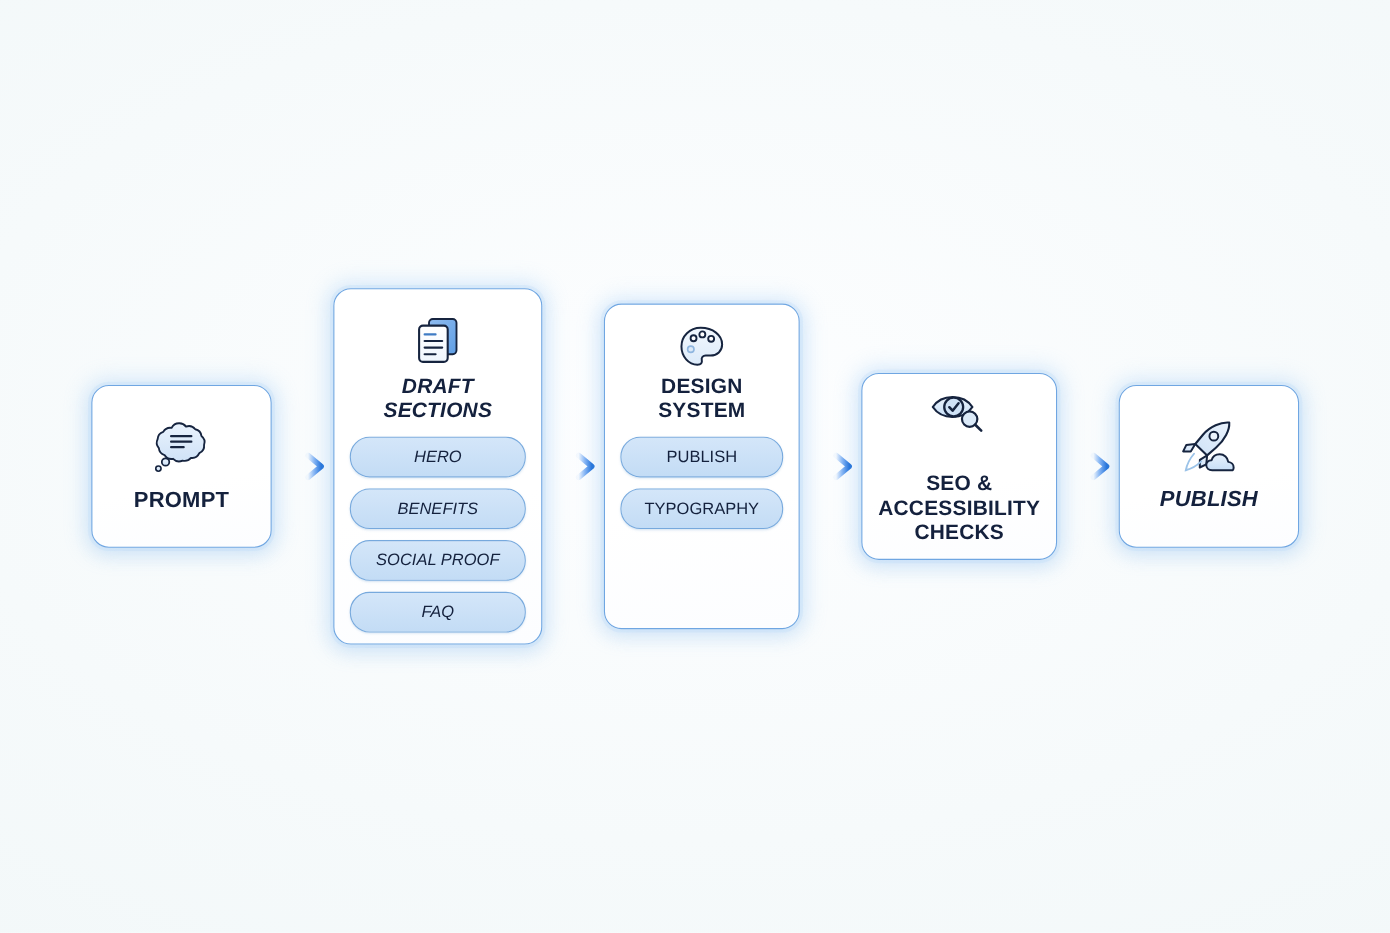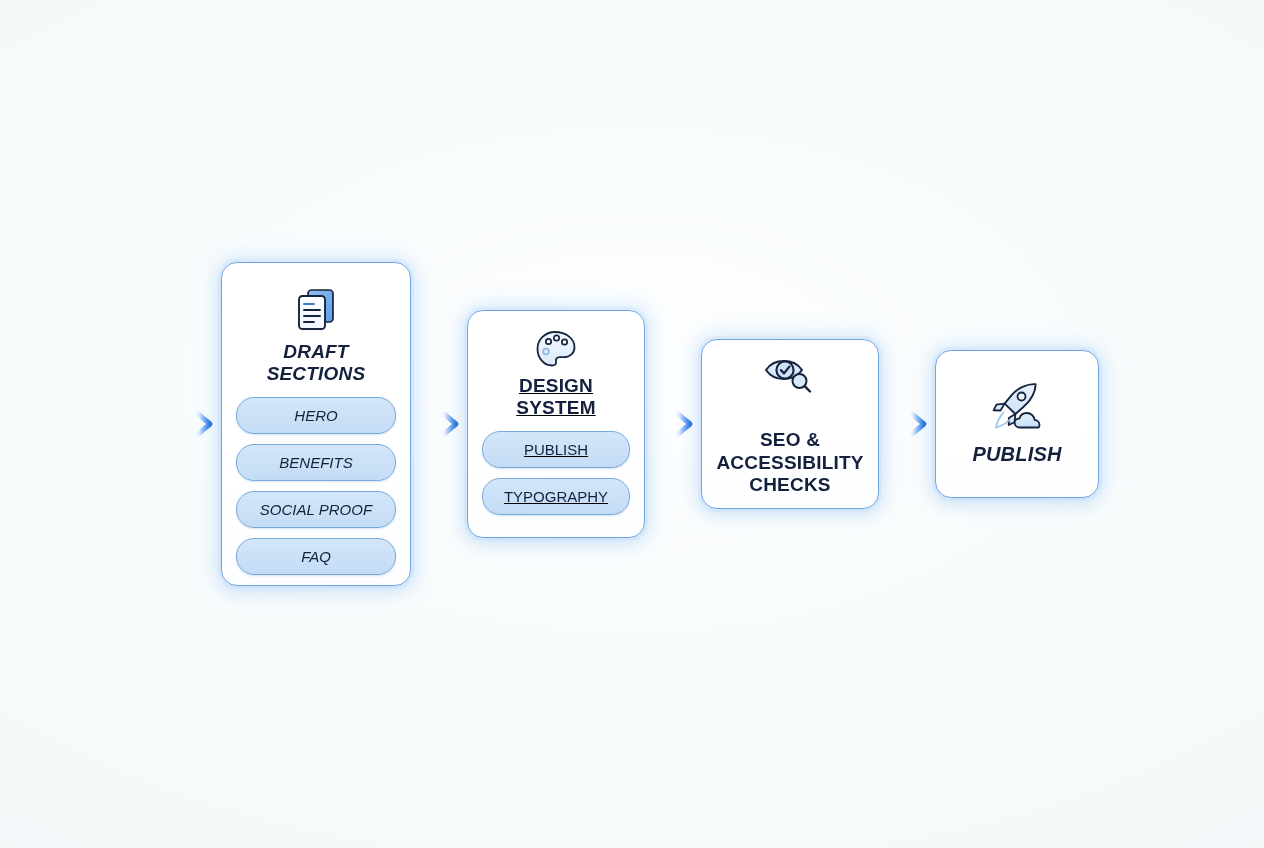--- a/index.html
+++ b/index.html
@@ -41,21 +41,21 @@
     flex-direction: column;
     align-items: center;
     box-shadow:
       0 0 0 3px rgba(160, 205, 250, 0.16),
       0 0 18px 6px rgba(150, 200, 250, 0.30),
       0 6px 16px rgba(120, 170, 220, 0.14);
   }
 
   .node-prompt   { width: 164px; height: 148px; justify-content: center; padding: 10px 8px; }
   .node-draft    { width: 190px; height: 324px; padding: 22px 14px 18px; font-style: italic; }
-  .node-design   { width: 178px; height: 228px; padding: 18px 14px 7px; text-decoration: underline; }
+  .node-design   { width: 178px; height: 296px; padding: 18px 14px 7px; }
   .node-seo      { width: 178px; height: 170px; justify-content: space-between; padding: 12px 10px; }
   .node-publish  { width: 164px; height: 148px; justify-content: center; padding: 10px 8px; font-style: italic; }
 
   .node-icon {
     display: block;
     line-height: 0;
     margin-bottom: 8px;
   }
   .node-prompt .node-icon  { margin-bottom: 12px; }
   .node-publish .node-icon { margin-bottom: 12px; }
@@ -117,20 +117,45 @@
     align-items: center;
     justify-content: center;
   }
 </style>
 </head>
 <body>
 
 <div id="flow-canvas">
   <div class="flow-row">
 
+    <div class="col">
+      <div class="node node-prompt">
+        <span class="node-icon">
+          <svg width="56" height="52" viewBox="0 0 56 52">
+            <defs>
+              <linearGradient id="gIce" x1="0" y1="0" x2="0" y2="1">
+                <stop offset="0%" stop-color="#eaf3fd"></stop>
+                <stop offset="100%" stop-color="#cfe2f7"></stop>
+              </linearGradient>
+            </defs>
+            <path d="M19 9 a7.5 7.5 0 0 1 6.8 -4.2 a7.5 7.5 0 0 1 6.3 3 a7.5 7.5 0 0 1 8.4 2.4
+                     a7 7 0 0 1 5.6 6.1 a7.2 7.2 0 0 1 2.4 8.2 a7.2 7.2 0 0 1 -4.3 7.5
+                     a7.4 7.4 0 0 1 -7.6 4.3 a7.6 7.6 0 0 1 -7.6 2.4 a7.6 7.6 0 0 1 -8.6 -1.6
+                     a7.4 7.4 0 0 1 -7.8 -3.4 a7.3 7.3 0 0 1 -5.2 -6.4 a7.3 7.3 0 0 1 -1.1 -8.1
+                     a7.4 7.4 0 0 1 5.1 -6.6 a7.5 7.5 0 0 1 7.6 -3.6 z" fill="url(#gIce)" stroke="#16243f" stroke-width="1.7" stroke-linejoin="round"></path>
+            <line x1="18.5" y1="16.5" x2="37" y2="16.5" stroke="#16243f" stroke-width="1.9" stroke-linecap="round"></line>
+            <line x1="18.5" y1="21.5" x2="37" y2="21.5" stroke="#16243f" stroke-width="1.9" stroke-linecap="round"></line>
+            <line x1="18.5" y1="26.5" x2="30" y2="26.5" stroke="#16243f" stroke-width="1.9" stroke-linecap="round"></line>
+            <circle cx="13.5" cy="40" r="3.4" fill="url(#gIce)" stroke="#16243f" stroke-width="1.6"></circle>
+            <circle cx="7" cy="46" r="2.4" fill="url(#gIce)" stroke="#16243f" stroke-width="1.5"></circle>
+          </svg>
+        </span>
+        <div class="node-title">PROMPT</div>
+      </div>
+    </div>
 
     <div class="arrow">
       <svg width="48" height="30" viewBox="0 0 48 30">
         <defs>
           <linearGradient id="gArrow1" x1="0" y1="0" x2="1" y2="0">
             <stop offset="0%" stop-color="#2f80ed" stop-opacity="0.04"></stop>
             <stop offset="45%" stop-color="#2f80ed" stop-opacity="0.55"></stop>
             <stop offset="100%" stop-color="#1f6fd8" stop-opacity="1"></stop>
           </linearGradient>
         </defs>

